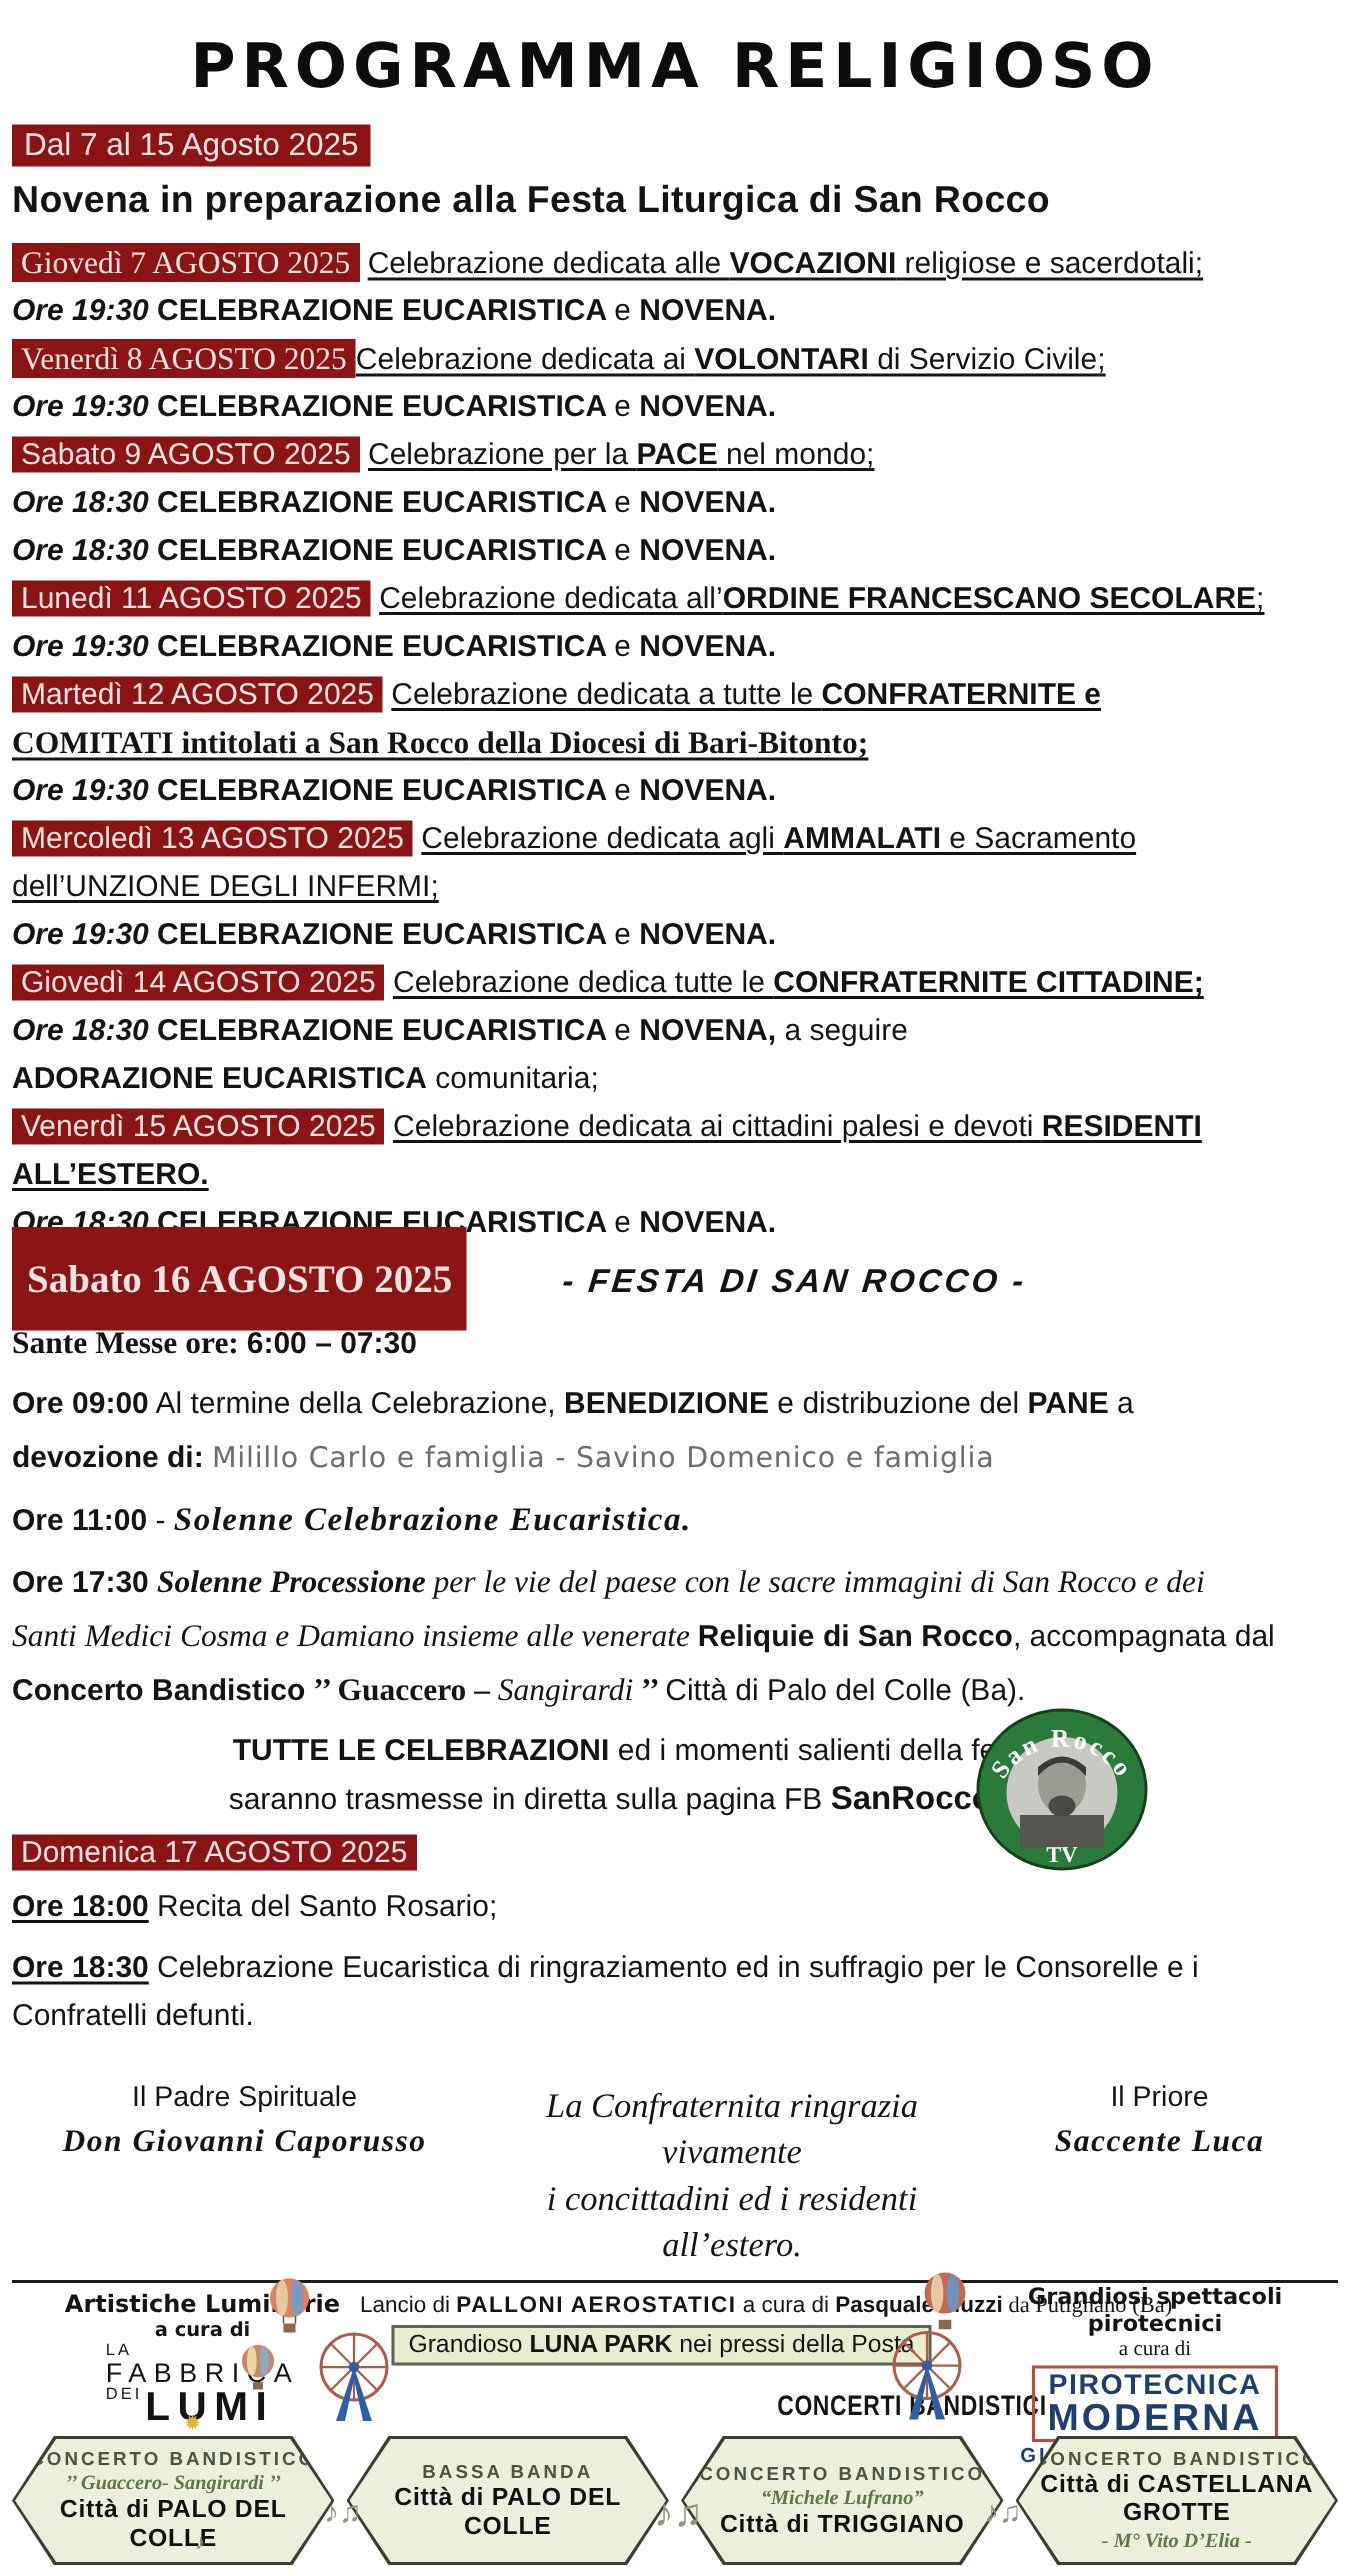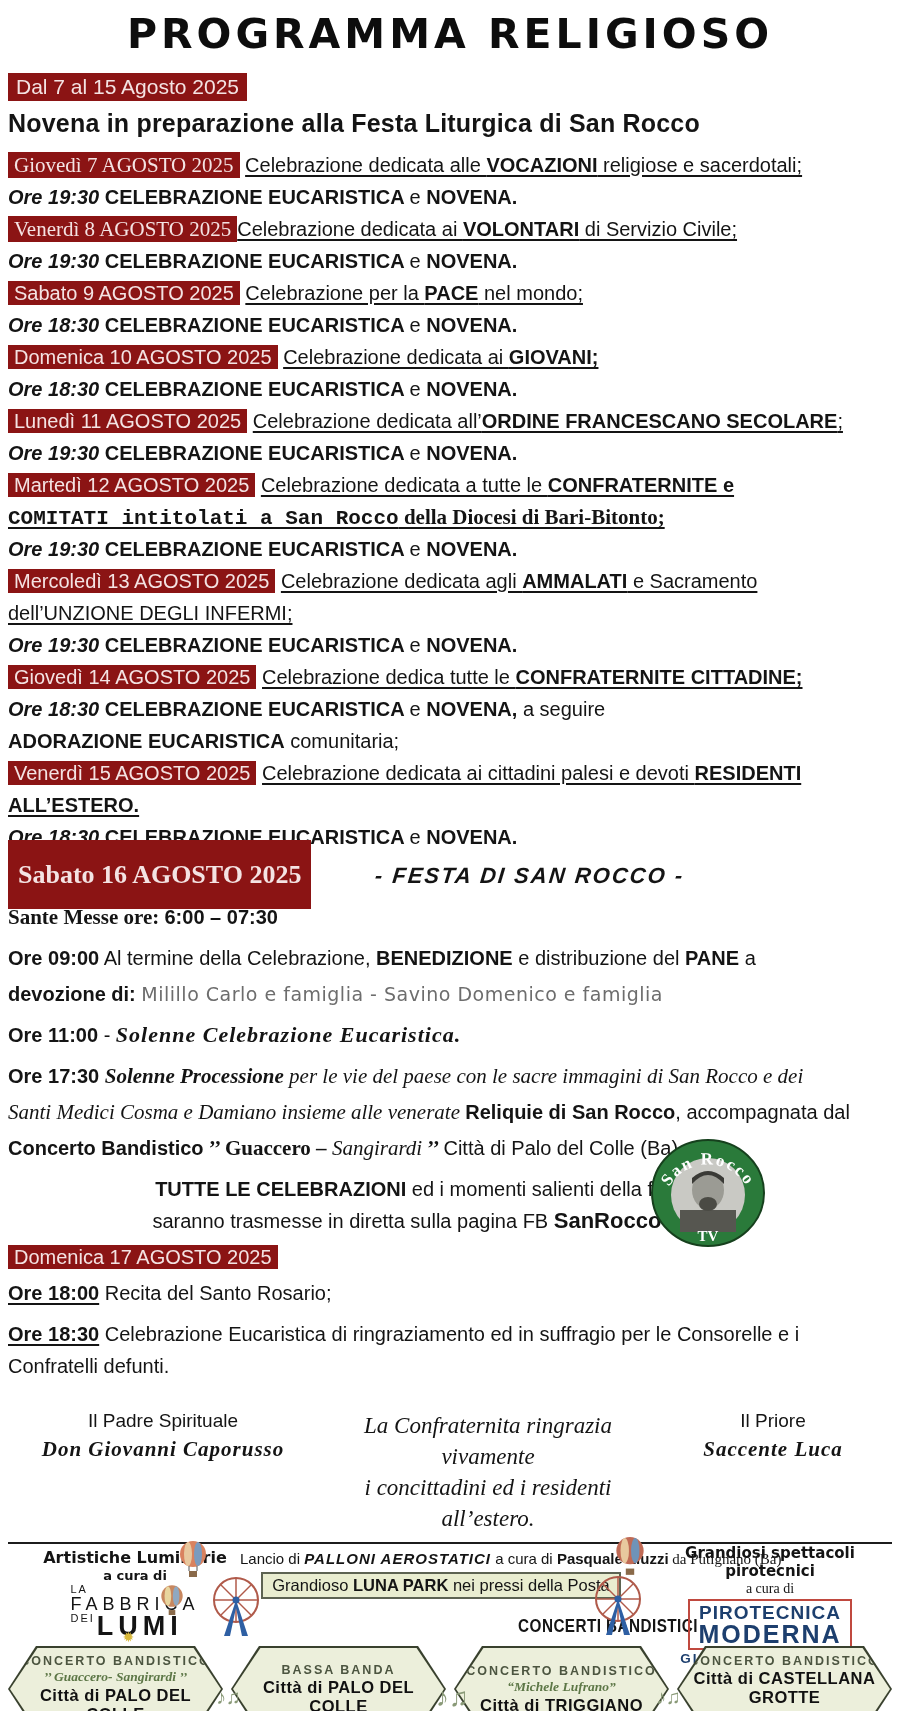--- a/index.html
+++ b/index.html
@@ -1,36 +1,36 @@
 <!DOCTYPE html>
 <html><head>
 <meta charset="utf-8">
 <style>
   html,body{margin:0;padding:0;background:#ffffff;}
   .page{position:relative;width:900px;height:1711px;overflow:hidden;background:#fff;
         font-family:"Liberation Sans",sans-serif;color:#141414;box-sizing:border-box;padding:0 8px;}
   
-  .title{margin:10px 0 0;text-align:center;font-family:"DejaVu Sans",sans-serif;
+  .title{margin:20px 0 0;text-align:center;font-family:"DejaVu Sans",sans-serif;
          font-weight:900;font-size:41px;letter-spacing:4px;color:#0d0d0d;}
   .period{display:inline-block;margin-top:15px;background:#8b1414;color:#f4e3e3;
           font-size:21px;padding:2px 8px;text-align:center;}
   .subtitle{margin-top:8px;font-weight:bold;font-size:25px;letter-spacing:.2px;}
   
   .schedule{margin-top:11px;}
   .line{height:32px;line-height:32px;white-space:nowrap;font-size:20px;}
   .line.g{margin-top:4px;} .line.g2{margin-top:9px;} .line.big{height:44px;line-height:44px;}
   .line.ctr{text-align:center;width:630px;margin-left:100px;white-space:nowrap;}
   .s-dS,.s-dN,.s-dB{background:#8b1414;color:#f4e3e3;padding:1px 6px;}
   .s-dS{font-family:"Liberation Serif",serif;font-size:21px;}
   .s-dN{font-size:20px;}
   .s-dB{font-family:"Liberation Serif",serif;font-weight:bold;font-size:26px;padding:20px 10px;text-align:center;}
   .s-u,.s-bu,.s-buS,.s-uS{text-decoration:underline;text-underline-offset:3px;text-decoration-thickness:1.5px;}
   .s-bu{font-weight:bold;}
   .s-buS,.s-uS,.s-pS{font-family:"Liberation Serif",serif;font-size:21px;font-weight:bold;}
-  .s-buS{font-weight:bold;font-family:Liberation Mono, monospace;}
+  .s-buS{font-weight:bold;}
   .s-ti{font-weight:bold;font-style:italic;}
   .s-b{font-weight:bold;} .s-bL{font-weight:bold;font-size:22px;}
   .s-iS,.s-biS{font-family:"Liberation Serif",serif;font-style:italic;font-size:21px;}
   .s-biS{font-weight:bold;}
   .s-hand{font-family:"DejaVu Sans",sans-serif;color:#6d6d6d;font-size:19px;letter-spacing:.5px;}
   .s-festa{display:inline-block;font-weight:bold;font-style:italic;font-size:22px;
            letter-spacing:2px;transform:skewX(-6deg);}
   .s-scrB{font-family:"Liberation Serif",serif;font-weight:bold;font-style:italic;
           font-size:22px;letter-spacing:1px;}
   .s-sp{display:inline-block;width:64px;}
@@ -51,21 +51,21 @@
   .ad-left .t1{font-family:"DejaVu Sans",sans-serif;font-weight:bold;font-size:16px;}
   .ad-left .t2{font-family:"DejaVu Sans",sans-serif;font-weight:bold;font-size:13px;margin-top:1px;}
   .fab{position:relative;display:inline-block;text-align:left;margin-top:1px;line-height:1;}
   .fab-la{font-size:11px;letter-spacing:2px;display:block;}
   .fab-fabbrica{font-size:18px;letter-spacing:5px;display:block;}
   .fab-row{display:flex;}
   .fab-dei{font-size:11px;letter-spacing:2px;}
   .fab-lumi{font-size:27px;font-weight:bold;letter-spacing:5px;margin-left:2px;}
   .sun-icon{position:absolute;left:52px;bottom:-4px;color:#d9b93a;font-size:14px;}
   .lancio{position:absolute;left:232px;top:6px;font-size:15px;white-space:nowrap;}
-  .lancio .scr{font-weight:bold;font-style:italic;letter-spacing:1px;}
+  .lancio .scr{font-weight:bold;letter-spacing:1px;}
   .lancio .nm{font-weight:bold;}
   .lancio .post{font-family:"Liberation Serif",serif;}
   .luna{position:absolute;left:253px;top:28px;width:356px;background:#e9edd0;
         border:2px solid #5d6352;text-align:center;font-size:16.5px;line-height:23px;}
   .concerti{position:absolute;left:480px;top:72px;width:240px;text-align:center;
             font-weight:bold;font-size:18px;letter-spacing:.5px;transform:scale(.85,1.05);}
   .ad-right{position:absolute;left:638px;top:0;width:248px;text-align:center;}
   .ad-right .t1{font-family:"DejaVu Sans",sans-serif;font-weight:bold;font-size:15px;}
   .ad-right .t2{font-family:"Liberation Serif",serif;font-size:14px;margin-top:1px;}
   .piro-box{display:inline-block;border:2px solid #c0493f;padding:2px 8px 1px;
@@ -99,21 +99,20 @@
 
   <div class="subtitle">Novena in preparazione alla Festa Liturgica di San Rocco</div>
 
   <div class="schedule">
       <div class="line"><span class="s-dS">Giovedì 7 AGOSTO 2025</span><span class="s-p"> </span><span class="s-u">Celebrazione dedicata alle </span><span class="s-bu">VOCAZIONI</span><span class="s-u"> religiose e sacerdotali;</span></div>
       <div class="line"><span class="s-ti">Ore 19:30</span><span class="s-b"> CELEBRAZIONE EUCARISTICA </span><span class="s-p">e</span><span class="s-b"> NOVENA.</span></div>
       <div class="line"><span class="s-dS">Venerdì 8 AGOSTO 2025</span><span class="s-u">Celebrazione dedicata ai </span><span class="s-bu">VOLONTARI</span><span class="s-u"> di Servizio Civile;</span></div>
       <div class="line"><span class="s-ti">Ore 19:30</span><span class="s-b"> CELEBRAZIONE EUCARISTICA </span><span class="s-p">e</span><span class="s-b"> NOVENA.</span></div>
       <div class="line"><span class="s-dN">Sabato 9 AGOSTO 2025</span><span class="s-p"> </span><span class="s-u">Celebrazione per la </span><span class="s-bu">PACE</span><span class="s-u"> nel mondo;</span></div>
       <div class="line"><span class="s-ti">Ore 18:30</span><span class="s-b"> CELEBRAZIONE EUCARISTICA </span><span class="s-p">e</span><span class="s-b"> NOVENA.</span></div>
-      <div class="line"><span class="s-dN">Domenica 10 AGOSTO 2025</span><span class="s-p"> </span><span class="s-u">Celebrazione dedicata ai </span><span class="s-bu">GIOVANI;</span></div>
       <div class="line"><span class="s-ti">Ore 18:30</span><span class="s-b"> CELEBRAZIONE EUCARISTICA </span><span class="s-p">e</span><span class="s-b"> NOVENA.</span></div>
       <div class="line"><span class="s-dN">Lunedì 11 AGOSTO 2025</span><span class="s-p"> </span><span class="s-u">Celebrazione dedicata all’</span><span class="s-bu">ORDINE FRANCESCANO SECOLARE</span><span class="s-u">;</span></div>
       <div class="line"><span class="s-ti">Ore 19:30</span><span class="s-b"> CELEBRAZIONE EUCARISTICA </span><span class="s-p">e</span><span class="s-b"> NOVENA.</span></div>
       <div class="line"><span class="s-dN">Martedì 12 AGOSTO 2025</span><span class="s-p"> </span><span class="s-u">Celebrazione dedicata a tutte le </span><span class="s-bu">CONFRATERNITE e</span></div>
       <div class="line"><span class="s-buS">COMITATI intitolati a San Rocco</span><span class="s-uS"> della Diocesi di Bari-Bitonto;</span></div>
       <div class="line"><span class="s-ti">Ore 19:30</span><span class="s-b"> CELEBRAZIONE EUCARISTICA </span><span class="s-p">e</span><span class="s-b"> NOVENA.</span></div>
       <div class="line"><span class="s-dN">Mercoledì 13 AGOSTO 2025</span><span class="s-p"> </span><span class="s-u">Celebrazione dedicata agli </span><span class="s-bu">AMMALATI</span><span class="s-u"> e Sacramento</span></div>
       <div class="line"><span class="s-u">dell’UNZIONE DEGLI INFERMI;</span></div>
       <div class="line"><span class="s-ti">Ore 19:30</span><span class="s-b"> CELEBRAZIONE EUCARISTICA </span><span class="s-p">e</span><span class="s-b"> NOVENA.</span></div>
       <div class="line"><span class="s-dN">Giovedì 14 AGOSTO 2025</span><span class="s-p"> </span><span class="s-u">Celebrazione dedica tutte le </span><span class="s-bu">CONFRATERNITE CITTADINE;</span></div>

